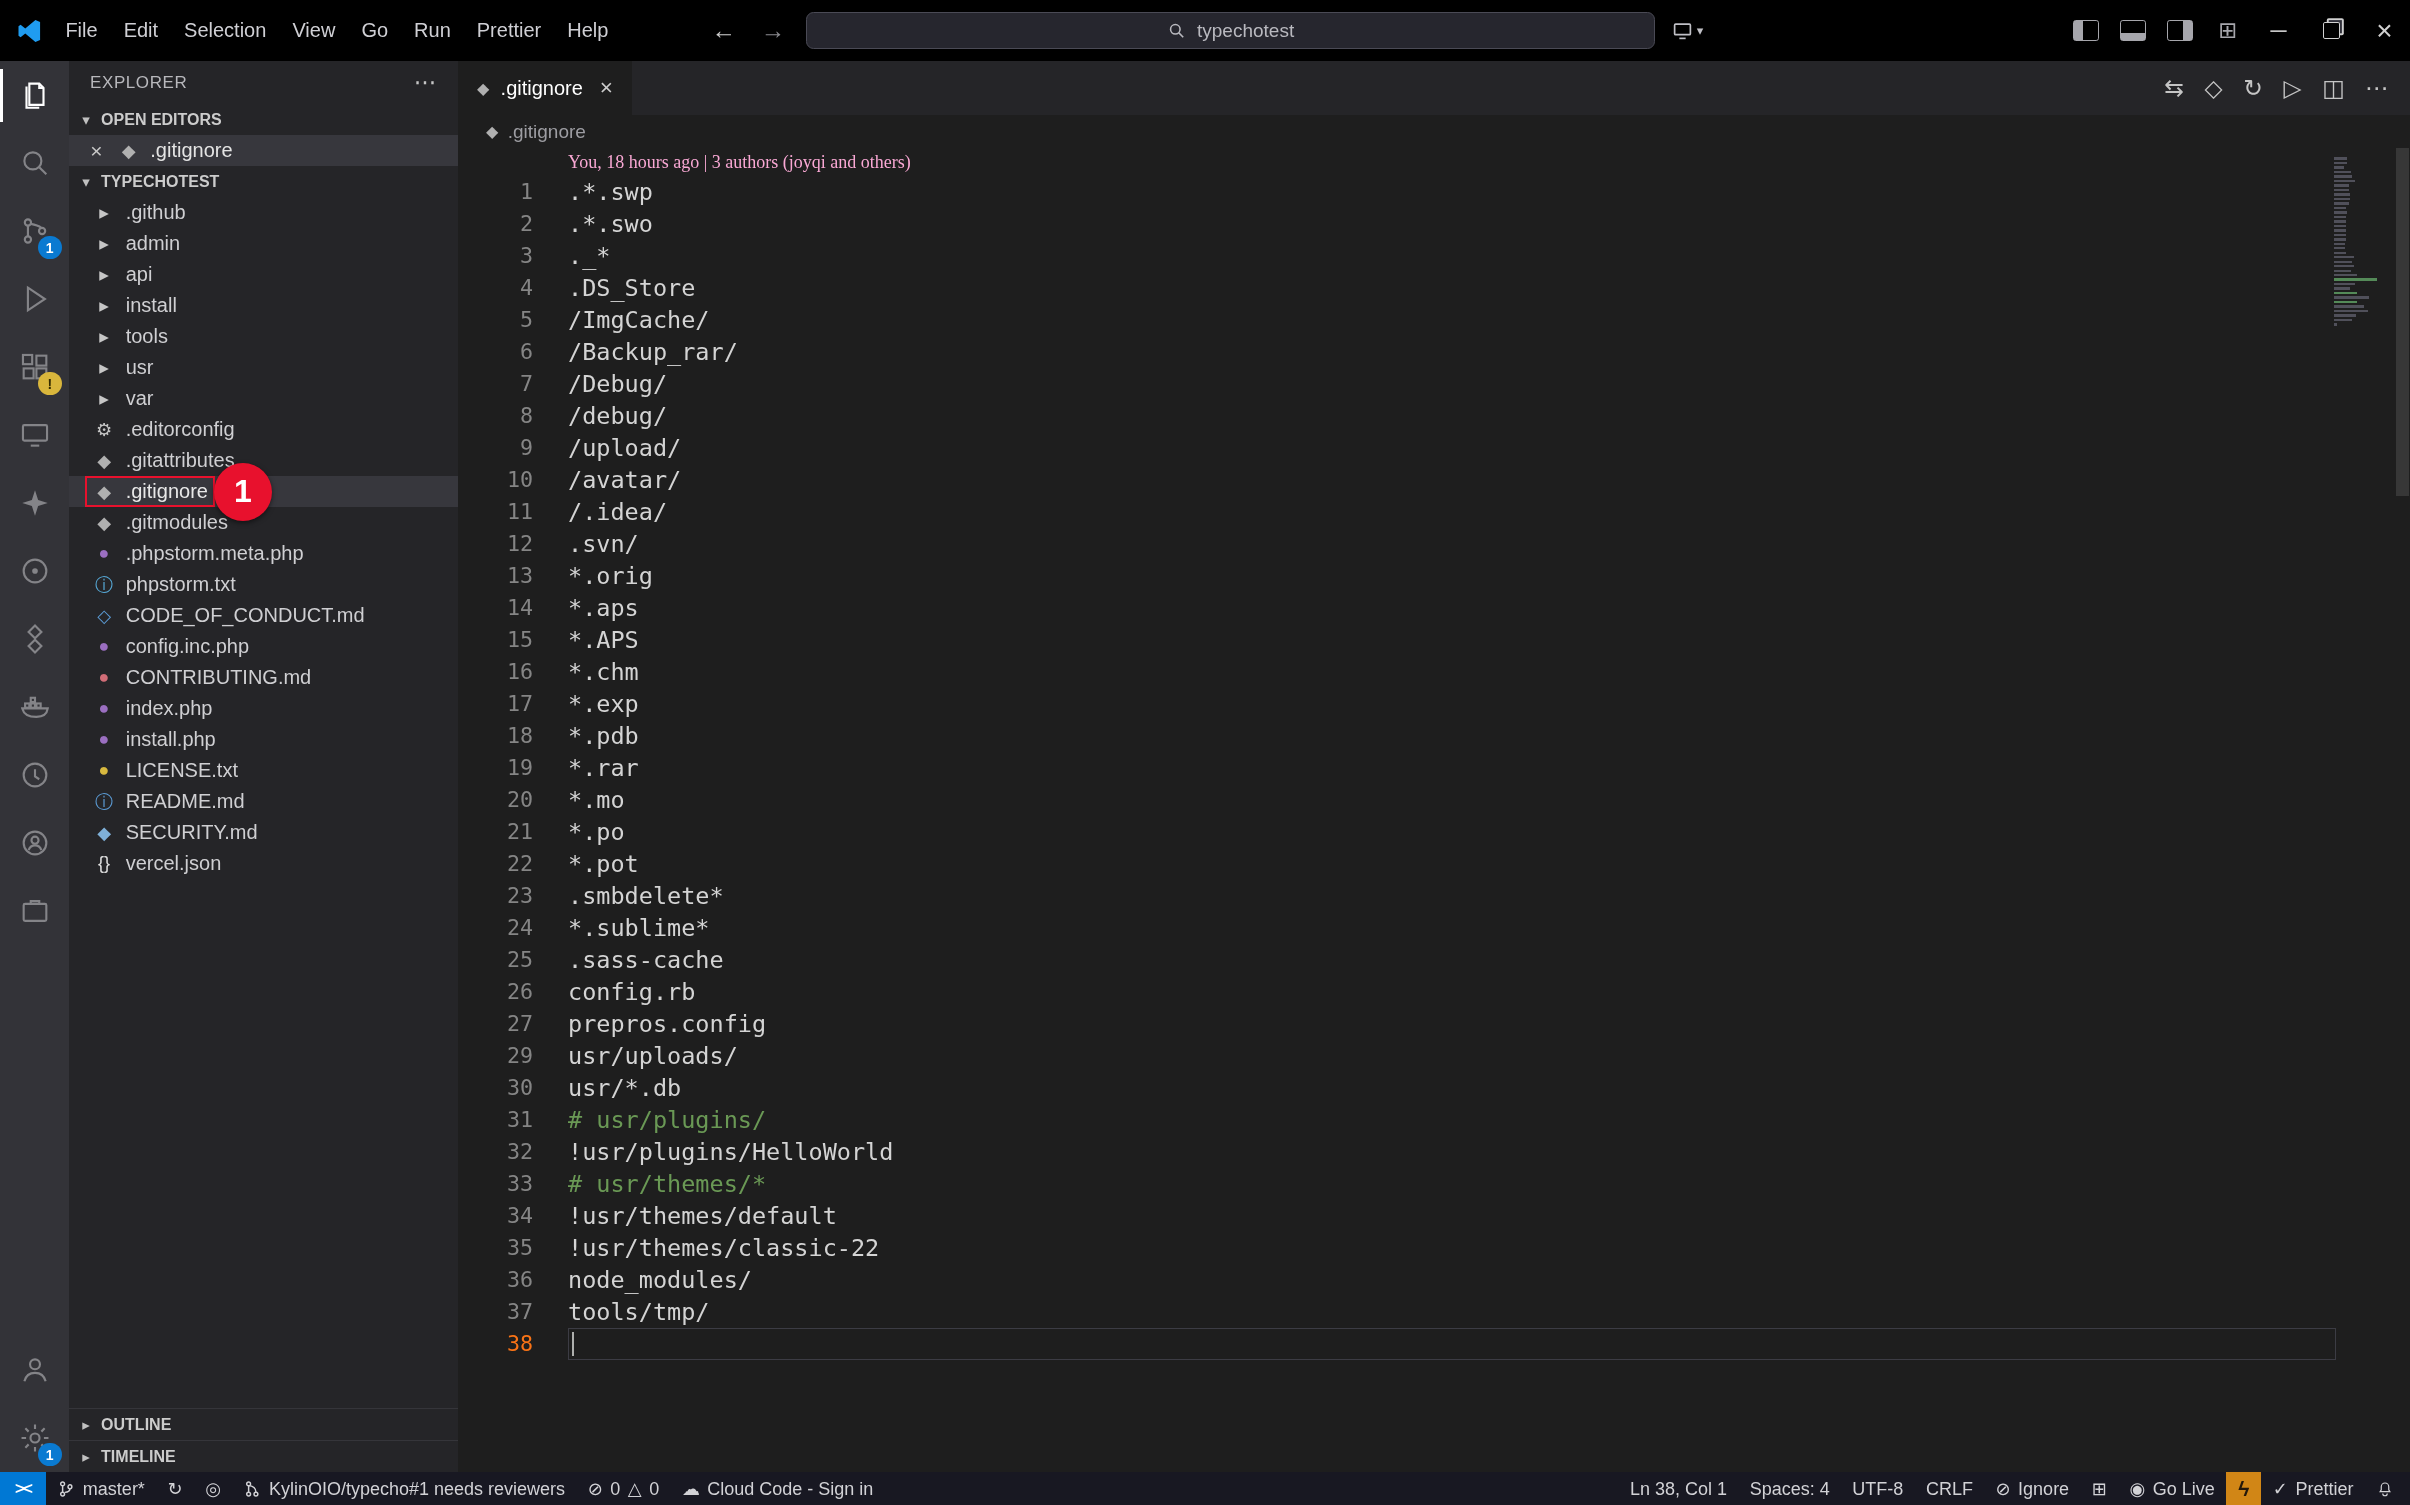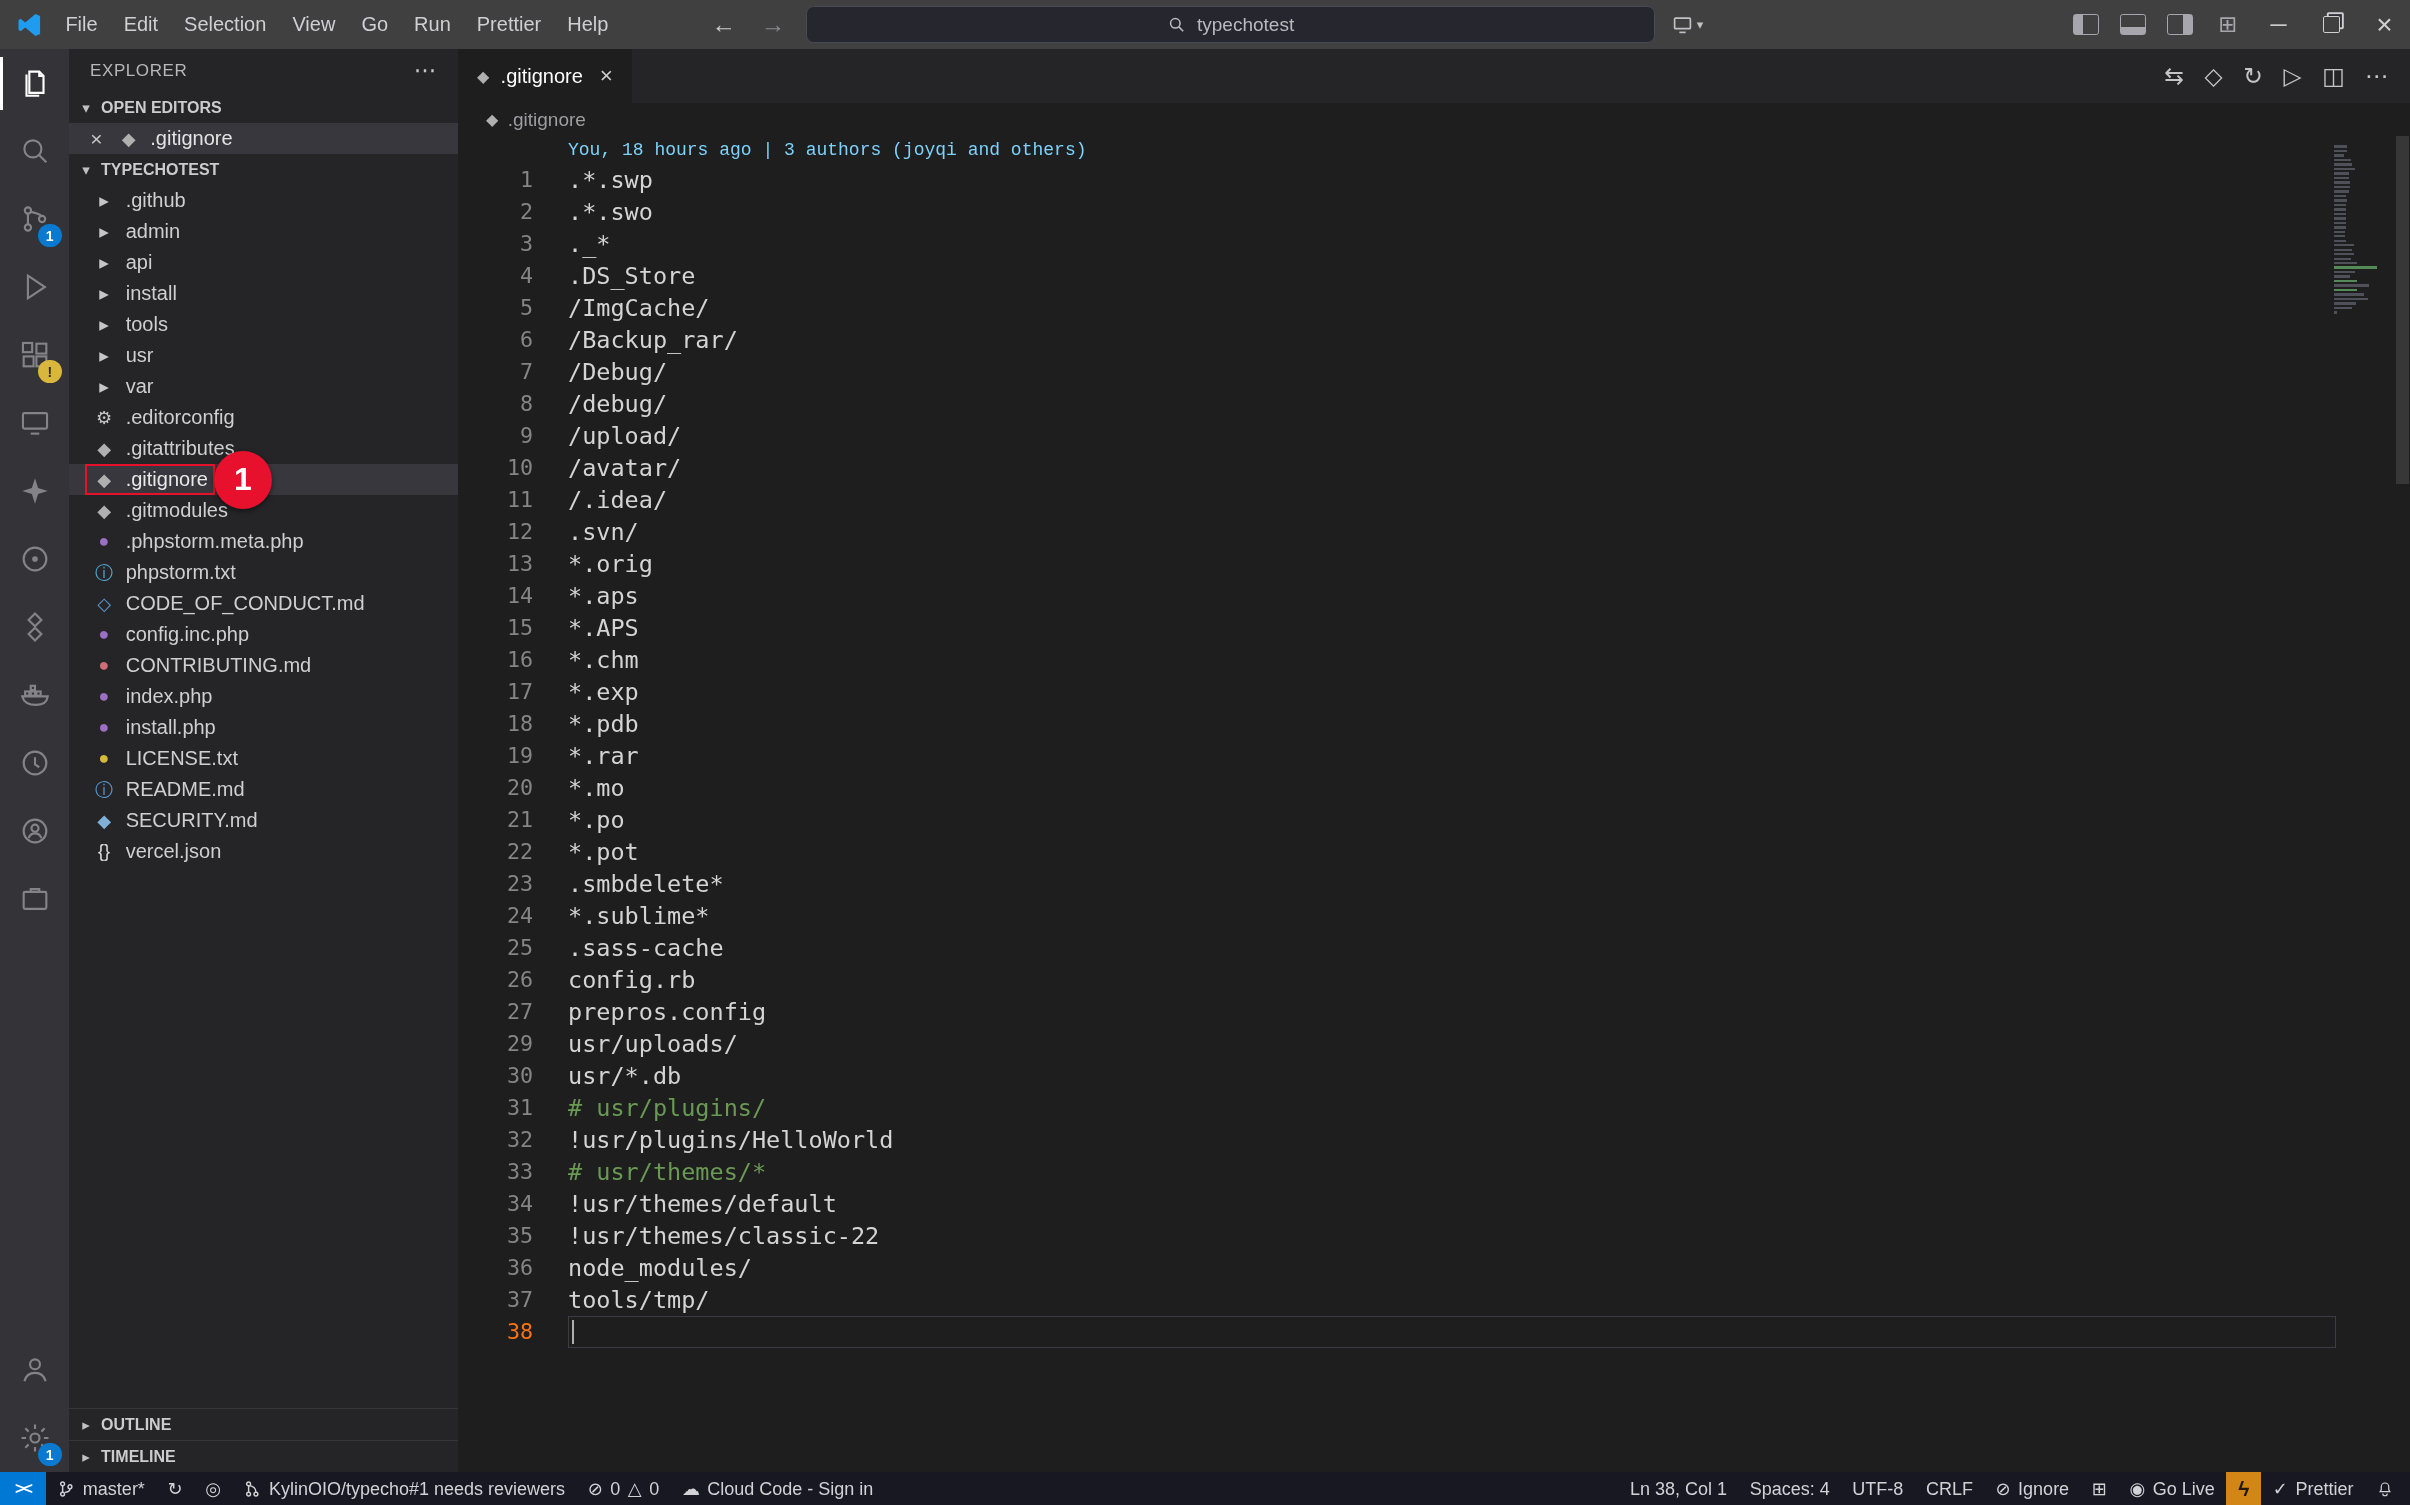--- a/index.html
+++ b/index.html
@@ -1,20 +1,20 @@
 <!DOCTYPE html>
 <html style="font-size:15px"><head>
 <meta charset="utf-8">
 <style>
   html,body{margin:0;padding:0;background:#1e1e1e;}
   body{width:2411px;height:1506px;overflow:hidden;font-family:"Liberation Sans","DejaVu Sans",sans-serif;color:#cccccc;-webkit-font-smoothing:antialiased;}
   .window{width:100%;height:100%;display:flex;flex-direction:column;}
 
   
-  .titlebar{height:49px;background:#404040;display:flex;align-items:center;position:relative;flex:0 0 auto;}
+  .titlebar{height:61px;background:#000000;display:flex;align-items:center;position:relative;flex:0 0 auto;}
   .tb-left{display:flex;align-items:center;height:100%;padding-left:15px;z-index:2;}
   .vscode-logo{width:28px;height:28px;margin-right:9.4px;}
   .menubar{display:flex;height:100%;align-items:center;}
   .menu-item{padding:0 13px;font-size:20px;color:#cfcfd4;height:100%;display:flex;align-items:center;cursor:default;}
   .tb-center{position:absolute;left:0;right:0;top:0;height:100%;display:flex;align-items:center;justify-content:center;gap:17px;z-index:1;}
   .nav-arrow{font-size:24.5px;color:#cccccc;padding:0 3.8px;}
   .nav-arrow.fwd{color:#8a8a8f;}
   .command-center{width:847px;height:35px;background:#26262e;border:0.9px solid #4a4a55;border-radius:7.5px;display:flex;align-items:center;justify-content:center;gap:11.3px;color:#b9b9bf;font-size:19px;}
   .cc-search-icon{width:19px;height:19px;}
   .tb-remote-win{display:flex;align-items:center;gap:3.8px;color:#c0c0c6;}
@@ -65,21 +65,21 @@
   .tabbar{height:54px;background:#252528;display:flex;justify-content:space-between;align-items:stretch;flex:0 0 auto;}
   .tab{background:#1e1e1e;display:flex;align-items:center;gap:11.3px;padding:0 19px;color:#ffffff;font-size:20px;border-right:0.9px solid #252528;}
   .tab .tree-icon{width:auto;}
   .tab-close{color:#cccccc;font-size:22.6px;margin-left:5.6px;}
   .editor-actions{display:flex;align-items:center;gap:5.6px;padding-right:15px;color:#c5c5c5;}
   .ea-icon{font-size:23.5px;padding:0 7.5px;}
   .breadcrumbs{height:33px;display:flex;align-items:center;gap:9.4px;padding-left:28px;font-size:19px;color:#9d9da2;flex:0 0 auto;}
   .bc-icon{color:#b0b0b0;font-size:16px;}
 
   .code-area{flex:1;position:relative;font-family:"DejaVu Sans Mono","Liberation Mono",monospace;font-size:23.5px;overflow:hidden;}
-  .codelens{height:28px;line-height:28px;padding-left:110px;color:#7dd3fc;font-size:18px;font-family:Liberation Mono, monospace;}
+  .codelens{height:28px;line-height:28px;padding-left:110px;color:#f9a8d4;font-size:18px;font-family:Liberation Serif, serif;}
   .code-line{display:flex;height:32px;line-height:32px;position:relative;}
   .ln{width:110px;padding-right:35px;box-sizing:border-box;text-align:right;color:#858585;font-size:21.7px;flex:0 0 auto;}
   .txt{white-space:pre;color:#d4d4d4;}
   .comment .txt{color:#6a9955;}
   .current .ln{color:#f97316;}
   .current .txt{flex:1;margin-right:75px;border:1.9px solid #3c3c44;position:relative;}
   .current .txt::before{content:"";position:absolute;left:2.8px;top:2.8px;bottom:2.8px;width:1.9px;background:#aeafad;}
   .annotated .txt{outline:2.8px solid #e8112d;outline-offset:4.7px;}
   .annotated::before{content:attr(data-badge);position:absolute;left:27px;top:50%;transform:translateY(-50%);width:58px;height:58px;border-radius:50%;background:#e8112d;color:#fff;font-family:"Liberation Sans",sans-serif;font-weight:bold;font-size:32px;display:flex;align-items:center;justify-content:center;z-index:20;box-shadow:0 1.9px 5.6px rgba(0,0,0,.5);}
 

